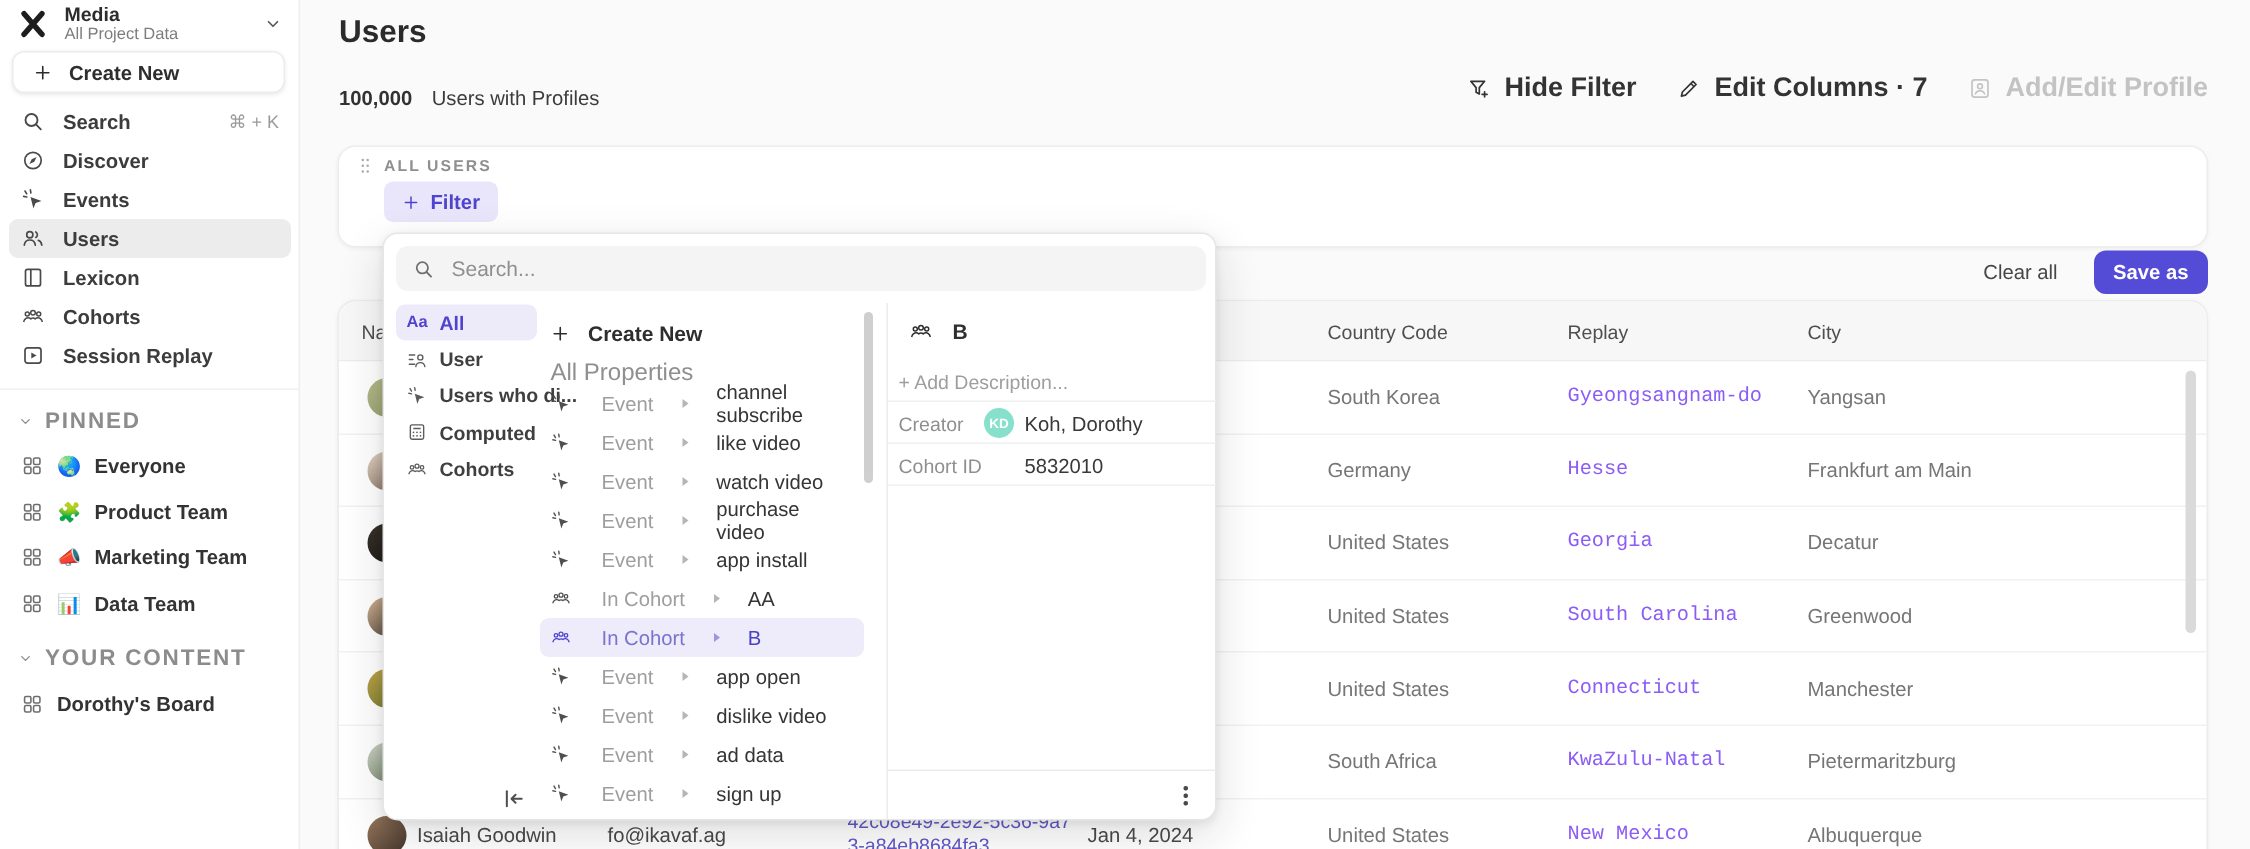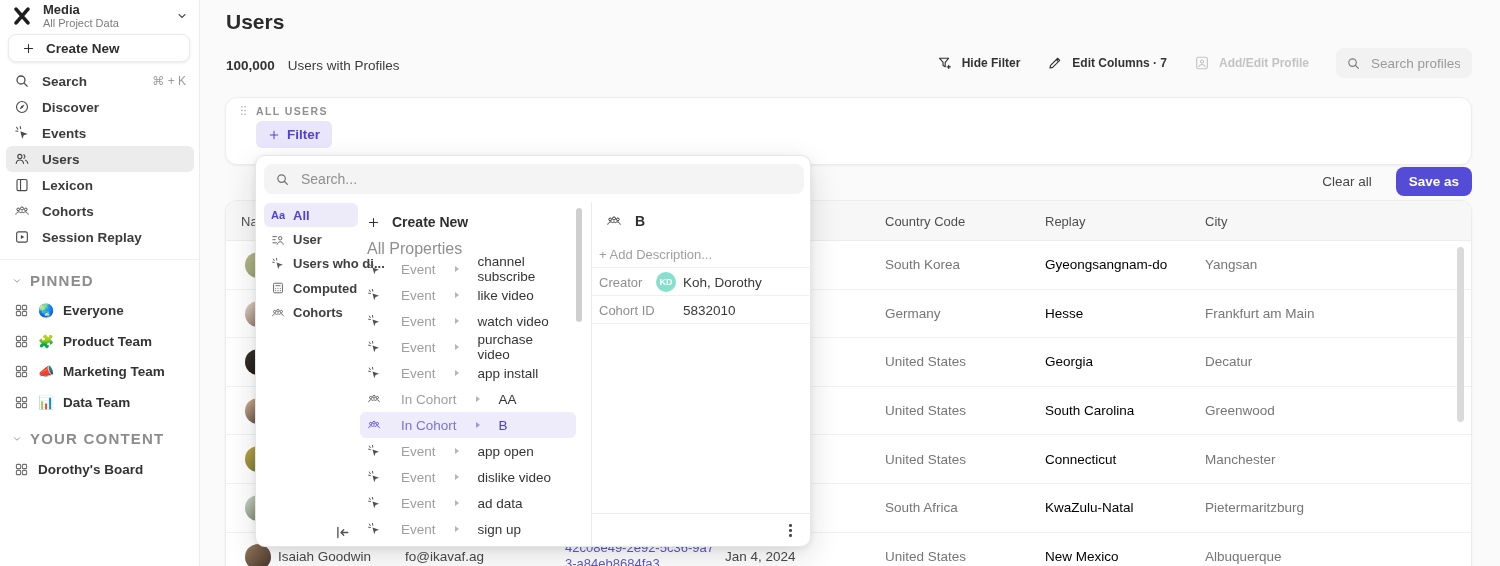--- a/index.html
+++ b/index.html
@@ -37,21 +37,21 @@
             padding:0 8px;border-radius:6px;font-size:13.5px;font-weight:600;color:#333;cursor:pointer;}
   .pin-item .grid{color:#6e6e6e;width:15px;height:15px;}
   .pin-item .emoji{font-size:13px;width:16px;text-align:center;}
 
   
   .page-title{position:absolute;left:226px;top:10px;font-size:21px;font-weight:600;color:#2b2b2b;}
   .count-row{position:absolute;left:226px;top:58px;display:flex;gap:13px;align-items:center;font-size:13.5px;}
   .count-num{font-weight:700;color:#323232;}
   .count-label{color:#3c3c3c;font-weight:500;}
   .toolbar{position:absolute;right:28px;top:48px;display:flex;align-items:center;gap:27px;}
-  .tb-btn{display:flex;align-items:center;gap:9px;font-size:12px;font-weight:600;color:#333;cursor:pointer;}
+  .tb-btn{display:flex;align-items:center;gap:9px;font-size:18px;font-weight:600;color:#333;cursor:pointer;}
   .tb-btn .ic{color:#333;}
   .tb-btn.disabled{color:#c3c3c3;cursor:default;}
   .tb-btn.disabled .ic{color:#c3c3c3;}
   .tb-search{width:136px;height:30px;background:#f2f2f2;border-radius:8px;display:flex;align-items:center;
              gap:8px;padding:0 10px;}
   .tb-search .ic{color:#7e7e7e;width:15px;height:15px;}
   .tb-search input{border:0;background:transparent;outline:none;width:100%;font-size:13.5px;color:#555;
                    font-family:inherit;}
   .tb-search input::placeholder{color:#9a9a9a;}
 
@@ -77,21 +77,21 @@
   .th{position:absolute;top:0;height:40px;display:flex;align-items:center;font-size:13px;font-weight:500;color:#4f4f4f;}
   .tbody{position:absolute;left:0;top:40px;width:100%;}
   .trow{position:relative;height:48.6px;border-bottom:1px solid #f1f1f1;}
   .cell{position:absolute;top:0;bottom:0;display:flex;align-items:center;font-size:13.5px;color:#484848;}
   .avatar{position:absolute;left:19px;top:11px;width:26px;height:26px;border-radius:50%;}
   .c-name{left:52px;font-weight:500;}
   .c-email{left:179px;}
   .c-id{left:339px;width:150px;font-size:13px;line-height:16px;color:#6157c8;word-break:break-all;cursor:pointer;}
   .c-date{left:499px;}
   .c-country{left:659px;color:#767676;}
-  .c-region{left:819px;color:#000000;}
+  .c-region{left:819px;color:#8b5cf6;font-family:Liberation Mono, monospace;}
   .c-city{left:979px;color:#767676;}
   .tscroll{position:absolute;left:1231px;top:46px;width:7px;height:175px;background:#dadada;border-radius:4px;}
 
   
   .picker{position:absolute;left:255px;top:155px;width:556px;height:392px;background:#fff;border:1px solid #e6e6e6;
           border-radius:10px;box-shadow:0 10px 30px rgba(25,25,25,.14),0 2px 6px rgba(0,0,0,.07);z-index:20;}
   .pk-search{position:absolute;left:8px;top:8px;width:540px;height:30px;background:#f4f4f4;border-radius:8px;
              display:flex;align-items:center;gap:9px;padding:0 11px;}
   .pk-search .ic{color:#6f6f6f;width:15px;height:15px;}
   .pk-search input{border:0;background:transparent;outline:none;width:100%;font-size:14px;color:#555;font-family:inherit;}
@@ -377,26 +377,20 @@
           <use href="#i-pencil"></use>
         </svg>
       <span>Edit Columns · 7</span>
     </div>
     <div class="tb-btn disabled">
       <svg class="ic">
           <use href="#i-idcard"></use>
         </svg>
       <span>Add/Edit Profile</span>
     </div>
-    <div class="tb-search">
-      <svg class="ic">
-          <use href="#i-search"></use>
-        </svg>
-      <input placeholder="Search profiles" style="">
-    </div>
   </div>
 
   <div class="filter-card">
     <div class="fc-head">
       <svg class="ic">
           <use href="#i-dragdots"></use>
         </svg>
       <span class="fc-label">ALL USERS</span>
     </div>
     <div class="filter-chip">

